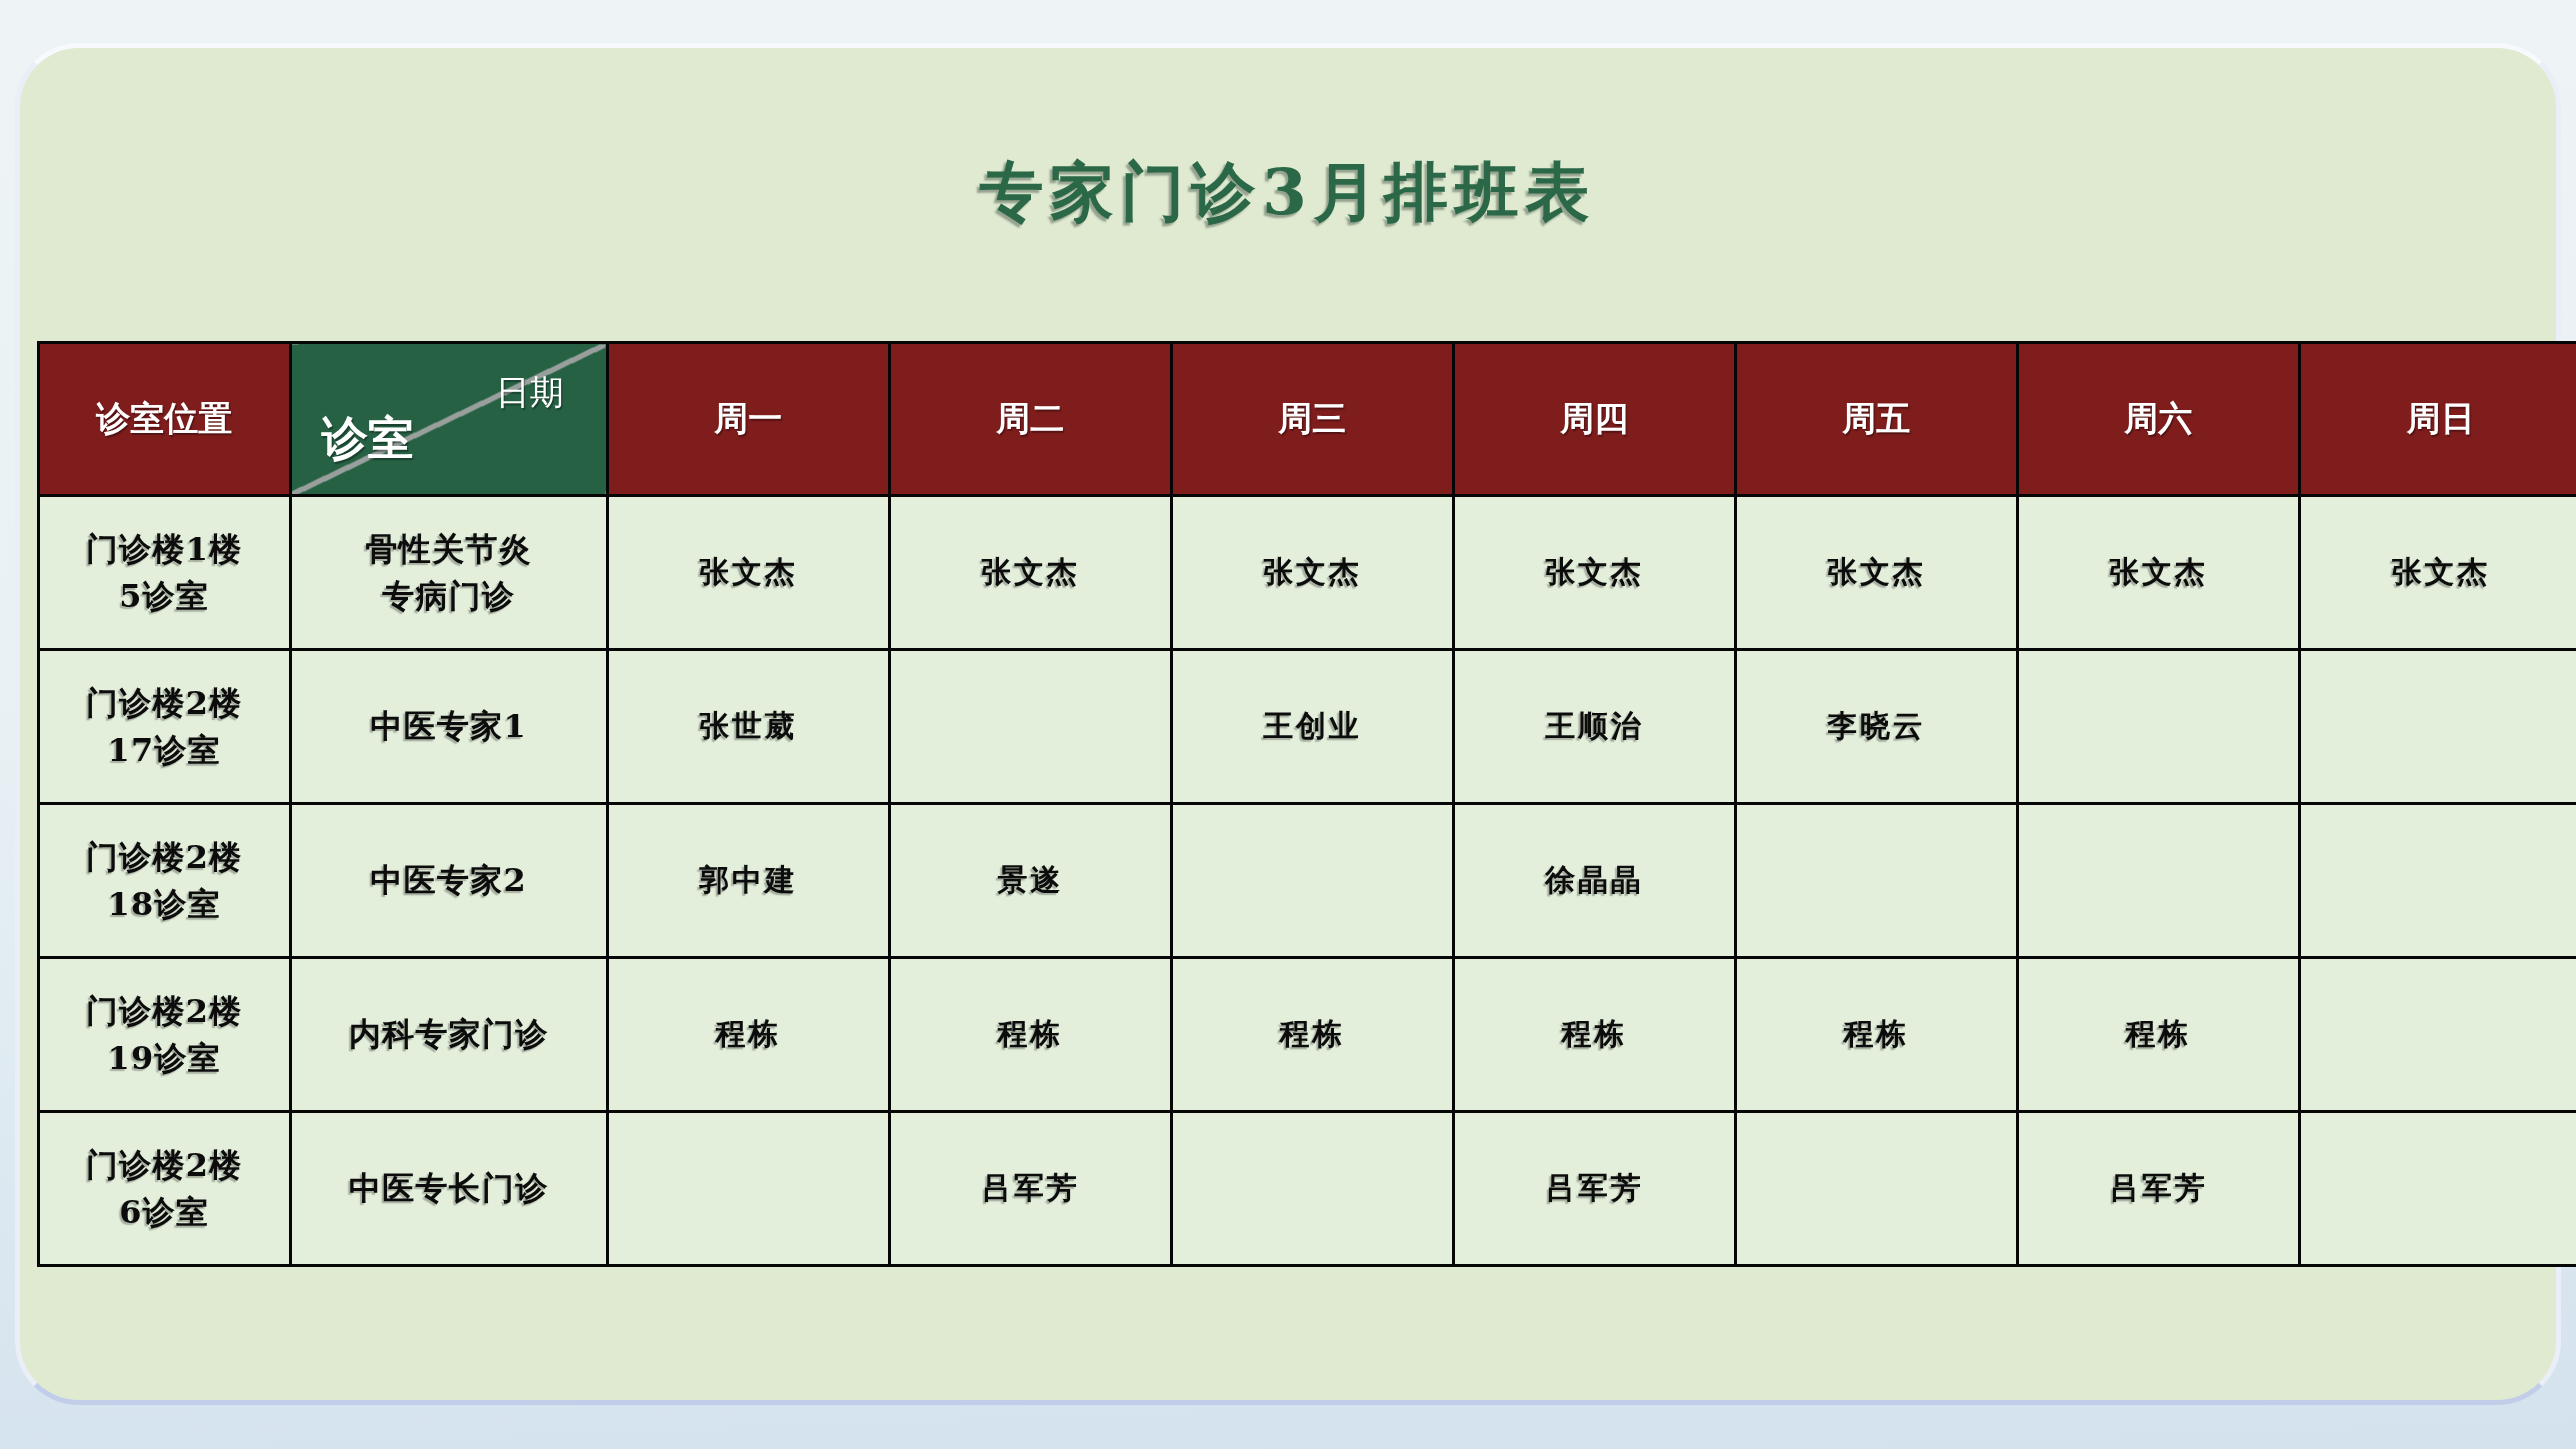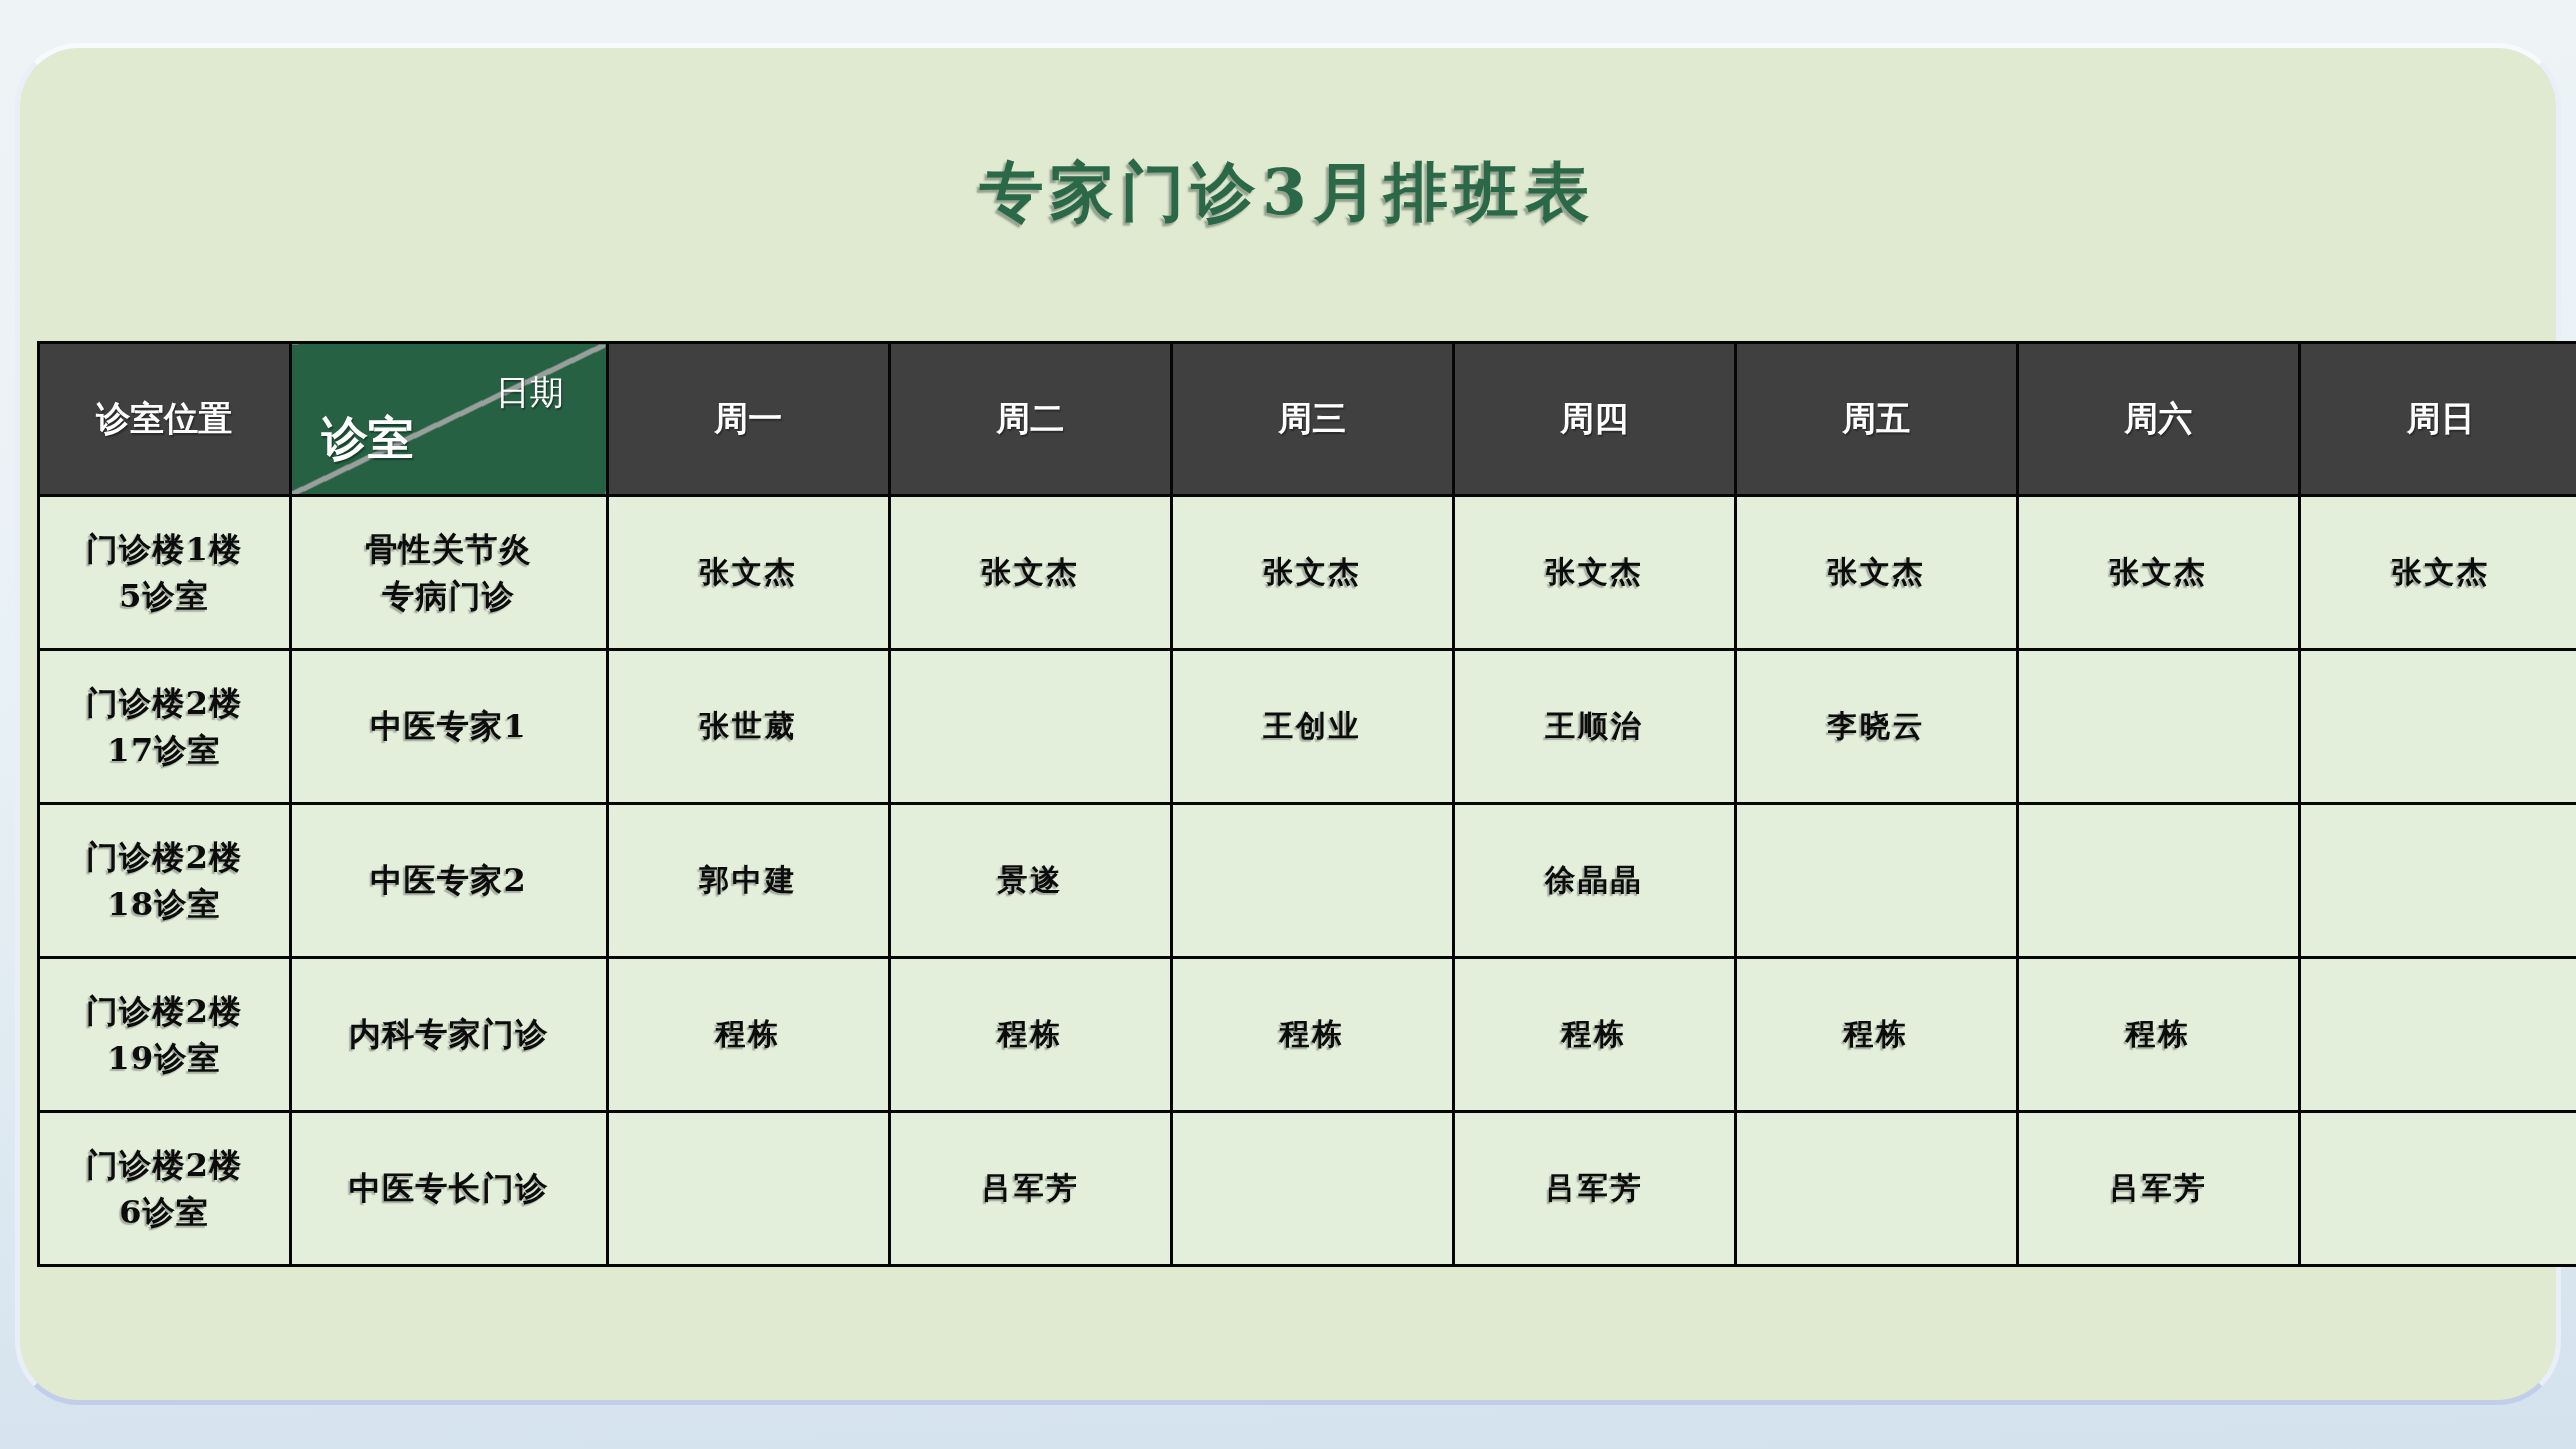--- a/index.html
+++ b/index.html
@@ -53,21 +53,21 @@
   table.schedule td {
     border: 3.4px solid #060606;
     text-align: center;
     vertical-align: middle;
     box-sizing: border-box;
     padding: 0;
   }
   tr.header-row { height: 153px; }
   tr.data-row   { height: 154px; }
   th.hdr {
-    background: #404040;
+    background: #7f1d1d;
     color: #ffffff;
     font-size: 34px;
     font-weight: 700;
     text-shadow: 1.3px 2px 1.3px rgba(0,0,0,0.35);
   }
   th.diag {
     position: relative;
     background-color: #266144;
     background-image: linear-gradient(to bottom right,
       transparent calc(50% - 2.7px),

